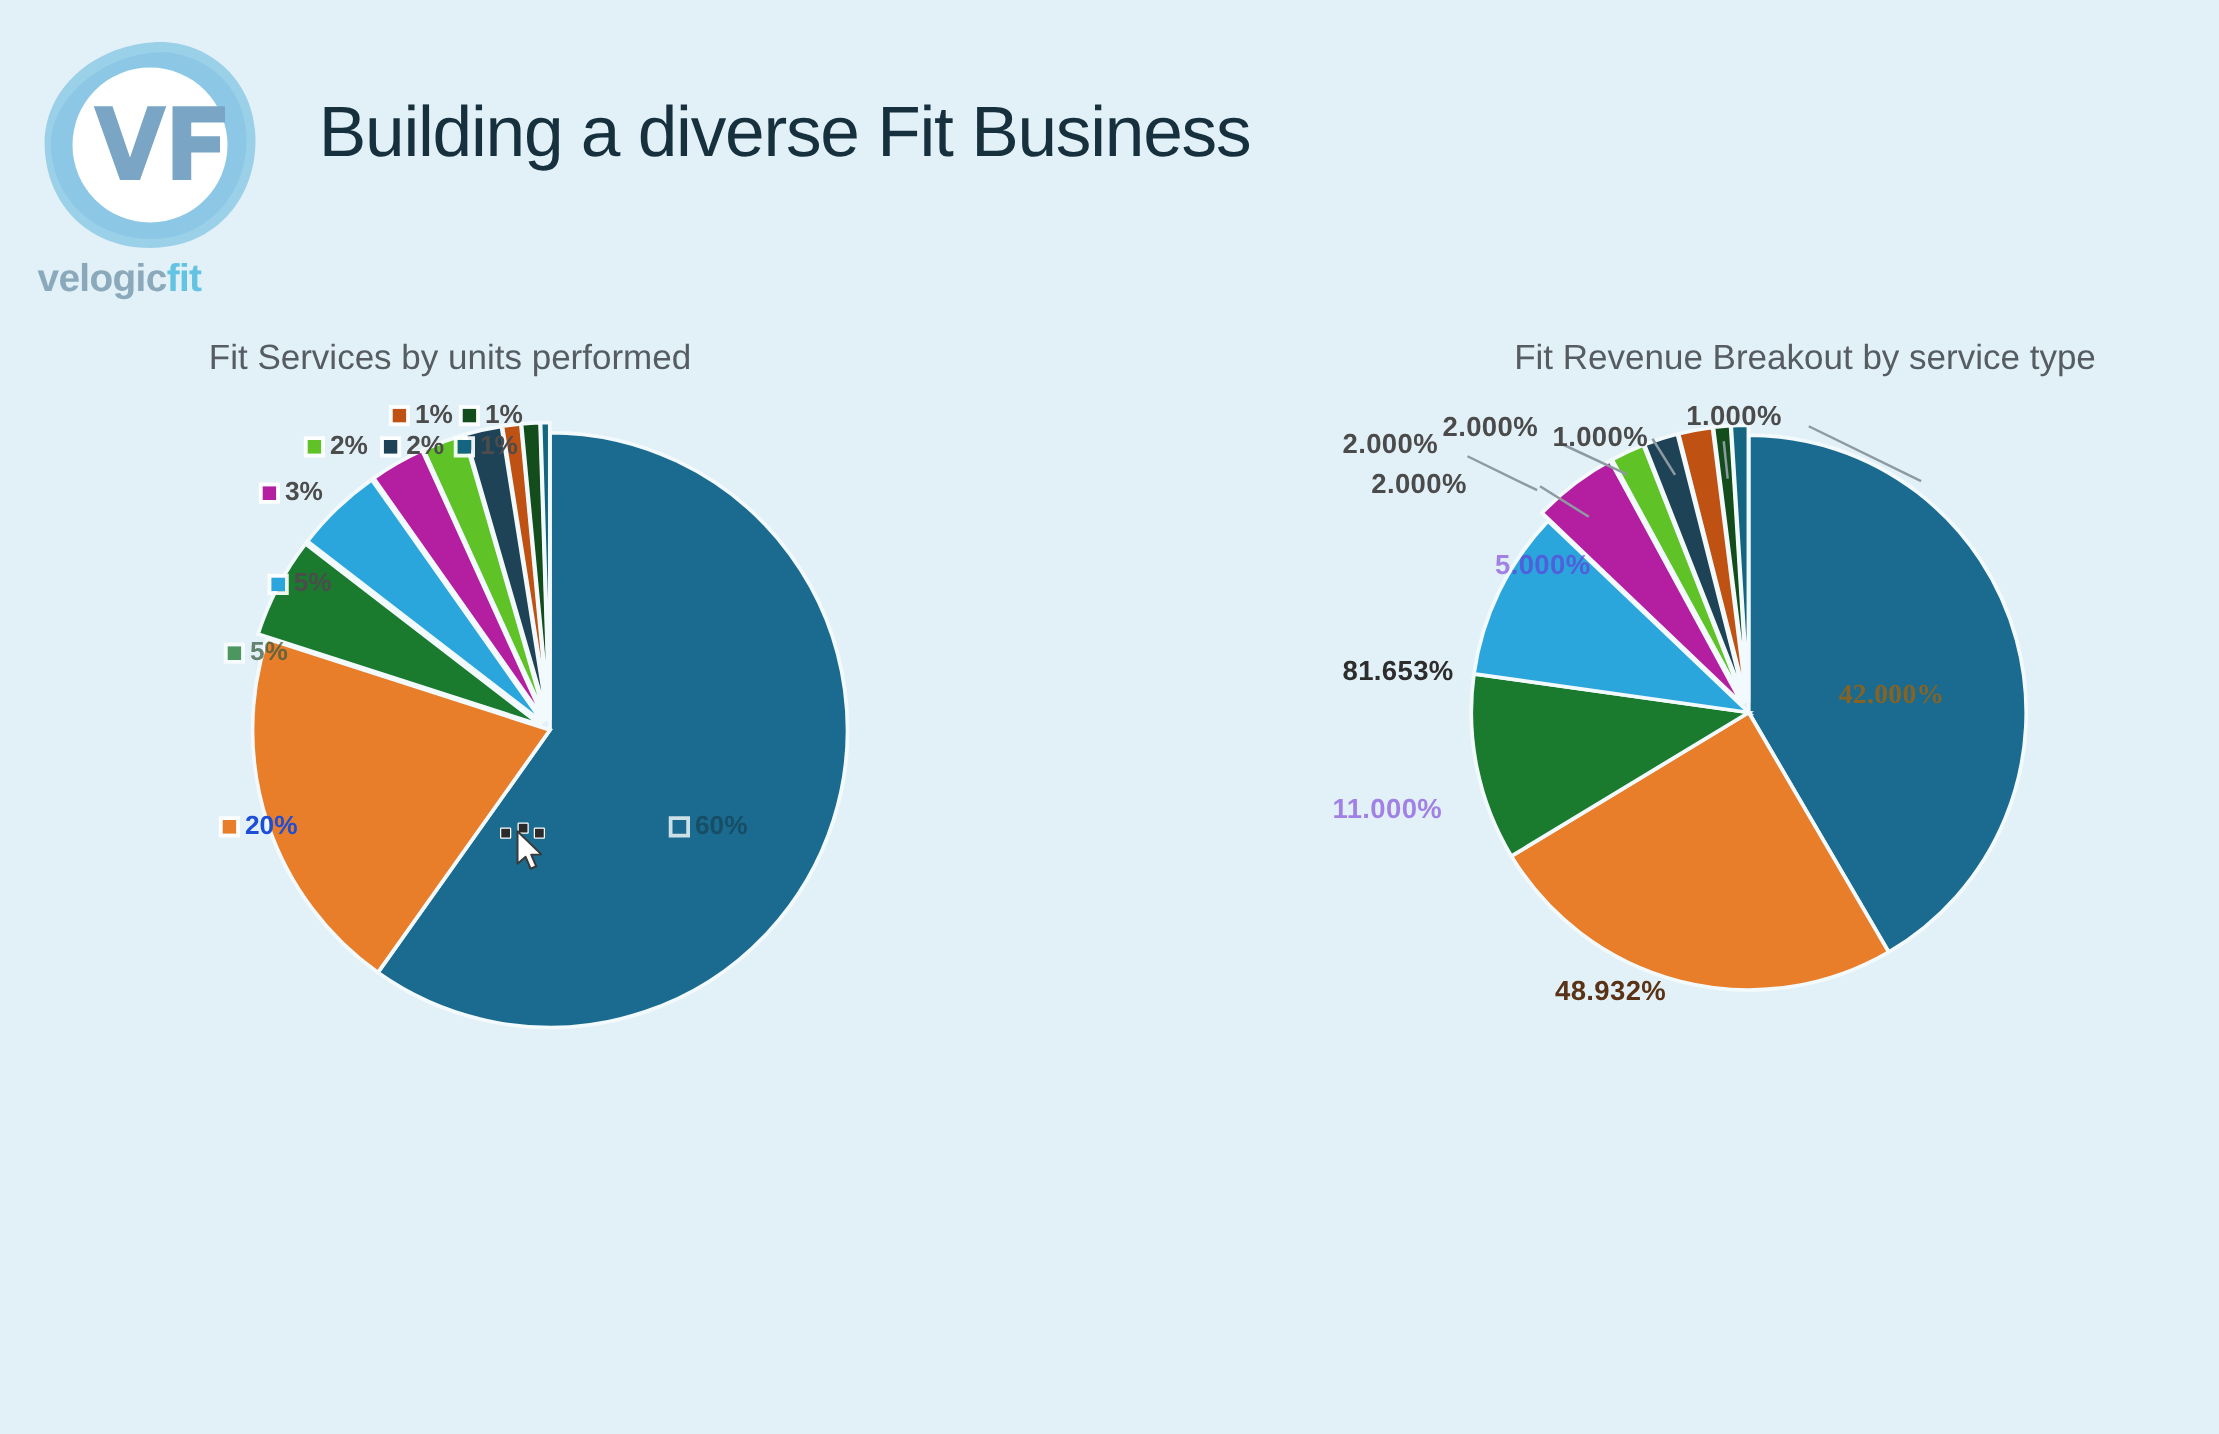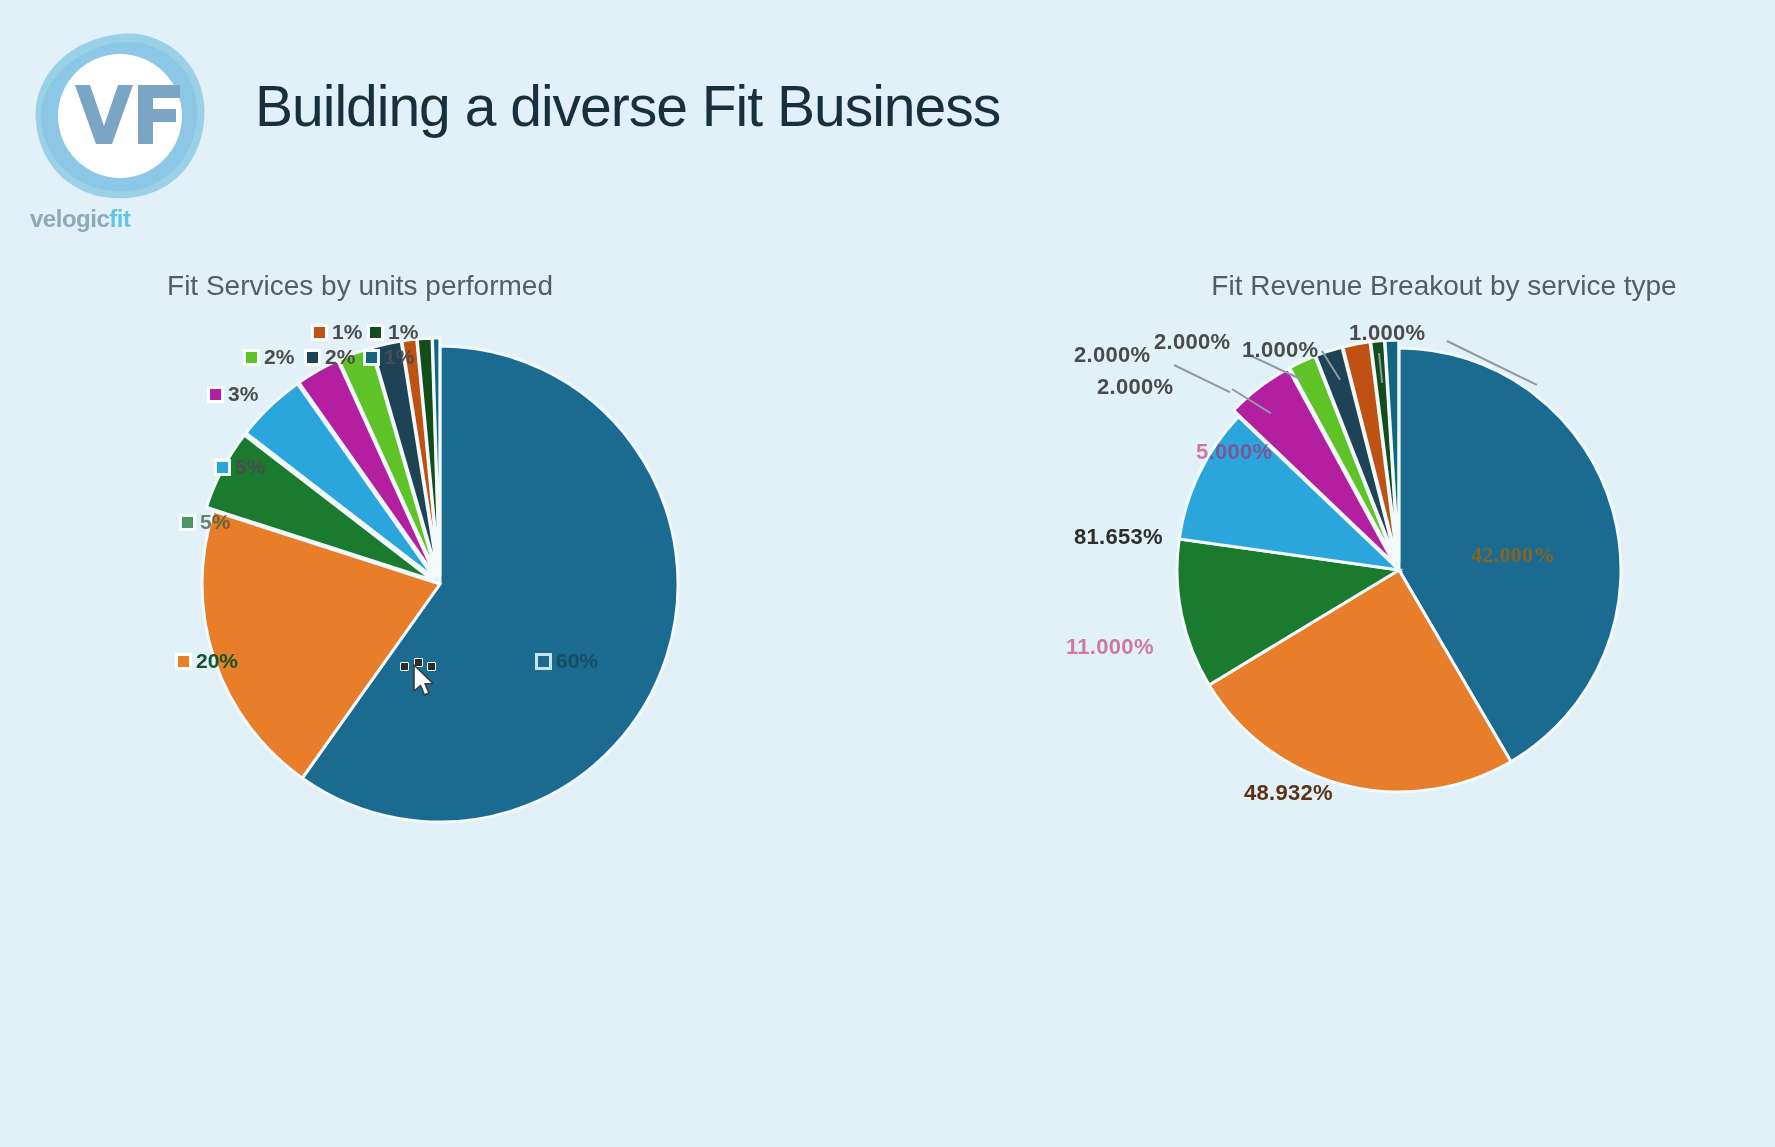--- a/index.html
+++ b/index.html
@@ -9,21 +9,21 @@
     font-family:"Liberation Sans", sans-serif;
     overflow:hidden;
     position:relative;
   }
   .slide{position:absolute;inset:0;background:#e2f0f7;}
 
   
   .logo-wrap{position:absolute;left:18px;top:30px;width:210px;height:215px;}
   .logo-mark{position:absolute;left:14px;top:0;width:178px;height:172px;}
   .logo-word{position:absolute;left:12px;top:175px;width:200px;height:36px;
-    font-size:24px;letter-spacing:-0.5px;font-weight:600;color:#8fb8cd;}
+    font-size:31px;letter-spacing:-0.5px;font-weight:600;color:#8fb8cd;}
   .logo-word .seg-a{color:#8aa9bb;}
   .logo-word .seg-b{color:#63c3e2;}
 
   
   .deck-title{
     position:absolute;left:255px;top:78px;
     font-size:57px;line-height:1;
     color:#16303d;letter-spacing:-1px;
     font-weight:400;
     white-space:nowrap;
@@ -52,21 +52,21 @@
   .calloutL .sw{width:11px;height:11px;display:inline-block;
     outline:3px solid rgba(255,255,255,.92);}
   .calloutR{
     position:absolute;font-size:22px;color:#4b4b4b;font-weight:700;
     white-space:nowrap;letter-spacing:.3px;
   }
   .inlabel{
     position:absolute;font-size:22px;font-weight:700;white-space:nowrap;
     letter-spacing:.3px;
   }
-  .inlabel.dim{color:#be185d;opacity:.55;}
+  .inlabel.dim{color:#6d28d9;opacity:.55;}
   .inlabel.dark{color:#2d2d2d;}
 
   .ldr{position:absolute;background:#8e9aa1;}
 
   
   .cursor{position:absolute;left:352px;top:362px;width:26px;height:34px;}
   .selhandles{position:absolute;left:340px;top:356px;width:34px;height:20px;}
   .selhandles i{position:absolute;width:7px;height:7px;background:#2b2b2b;
     border:1px solid #ffffff;border-radius:1px;display:block;}
 </style>
@@ -132,21 +132,21 @@
         <span>3%</span>
       </div>
       <div class="calloutL" style="left:157px;top:153px;">
         <span class="sw" style="background:#2ba6dd"></span>
         <span>5%</span>
       </div>
       <div class="calloutL" style="left:122px;top:208px;color:#3c5c42;opacity:.75;">
         <span class="sw" style="background:#1a7a2e"></span>
         <span>5%</span>
       </div>
-      <div class="calloutL" style="left:118px;top:347px;color:#14532d;">
+      <div class="calloutL" style="left:118px;top:347px;color:#1d4ed8;">
         <span class="sw" style="background:#e87d2a"></span>
         <span>20%</span>
       </div>
       <div class="calloutL" style="left:478px;top:347px;color:#17485e;opacity:.85;">
         <span class="sw" style="background:#1a6b8f"></span>
         <span>60%</span>
       </div>
 
       <div class="selhandles">
         <i style="left:0;top:4px;"></i>

